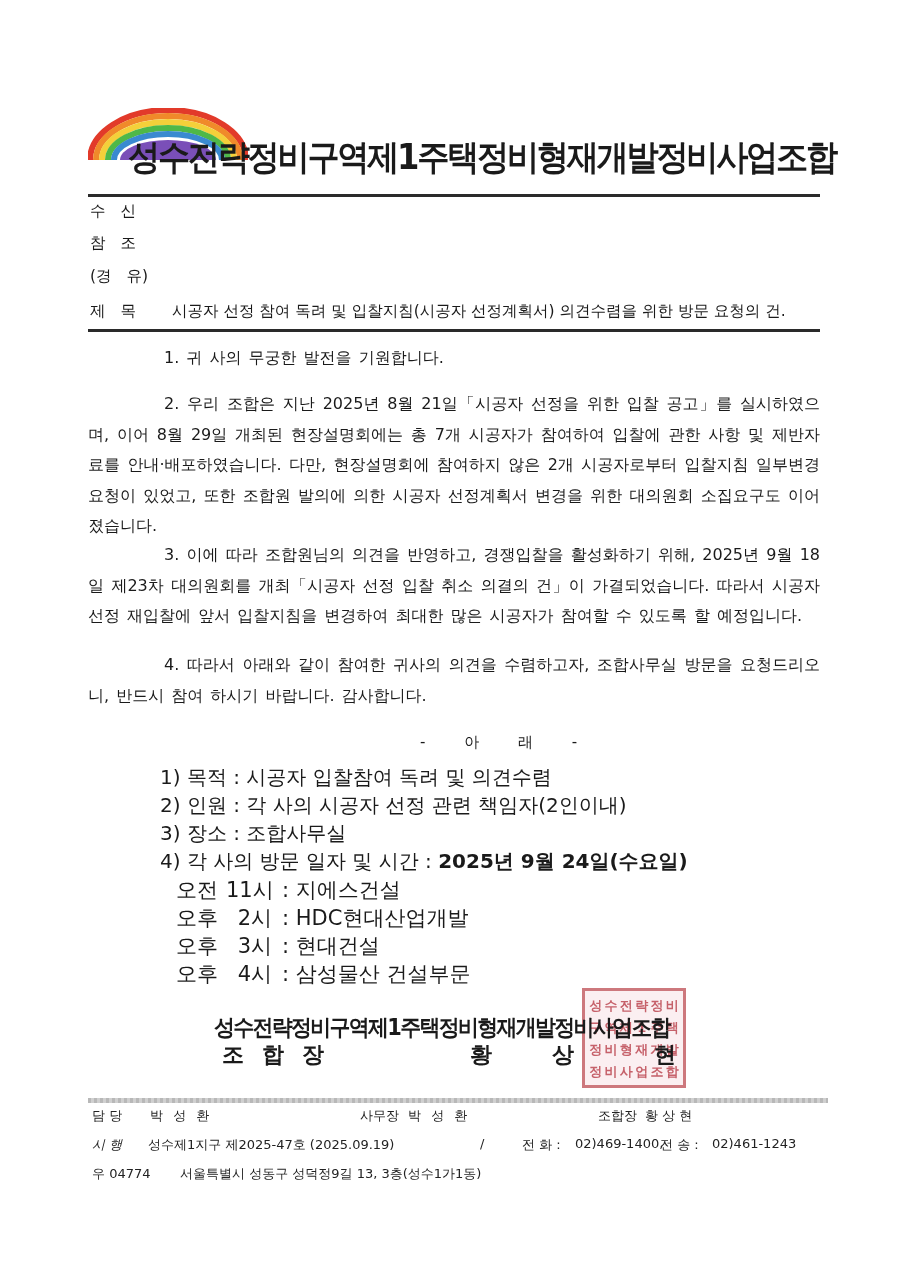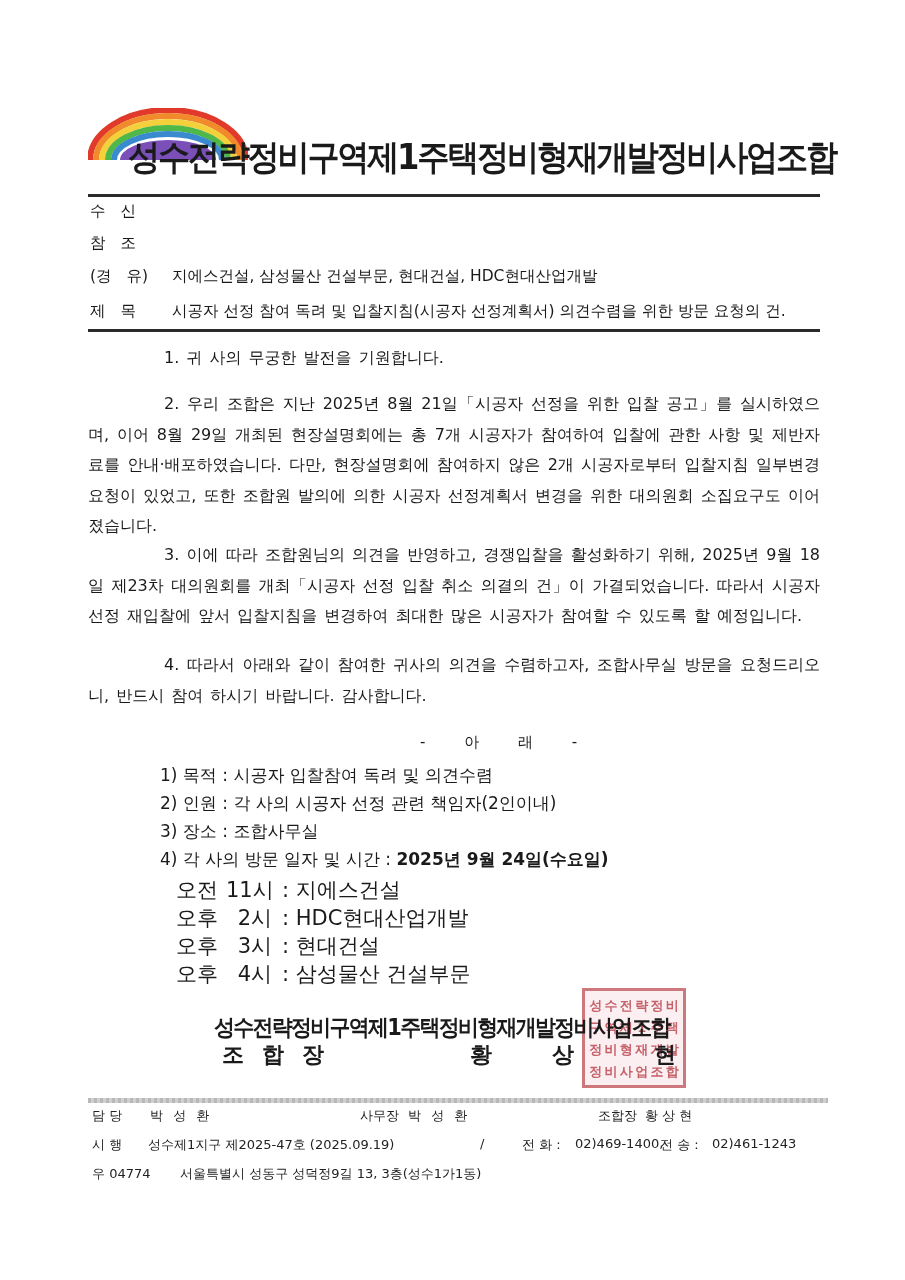--- a/index.html
+++ b/index.html
@@ -18,21 +18,21 @@
   .hdr-label { width: 82px; letter-spacing: 0px; word-spacing: 10px; }
   .hdr-value { }
   .rule-mid { left: 88px; top: 329px; width: 732px; height: 3px; background: #2a2a2a; }
 
   
   .para { left: 88px; width: 732px; font-size: 16px; line-height: 30.5px; text-align: justify;
           text-align-last: left; word-spacing: 2px; }
   .indent { text-indent: 76px; }
 
   .note-title { left: 420px; top: 733px; font-size: 15px; word-spacing: 34px; }
-  .list-item { left: 160px; font-size: 17px; white-space: nowrap; }
+  .list-item { left: 160px; font-size: 20px; white-space: nowrap; }
   .list-bold { font-weight: bold; }
   .sched { left: 176px; font-size: 21px; white-space: nowrap; display: flex; }
   .sched .when { width: 50px; }
   .sched .hour { width: 46px; text-align: right; padding-right: 10px; }
 
   
   .sig-org { left: 214px; top: 1012px; font-size: 22.5px; font-weight: bold; letter-spacing: -1.8px;
              white-space: nowrap; z-index: 2; transform: scaleX(0.93); transform-origin: left center; }
   .sig-role { left: 222px; top: 1040px; font-size: 22px; font-weight: bold; letter-spacing: 18px; white-space: nowrap; z-index: 2; }
   .sig-name { left: 470px; top: 1040px; font-size: 22px; font-weight: bold; white-space: nowrap; z-index: 2; }
@@ -61,21 +61,20 @@
 <div class="abs rule-top"></div>
 
 <div class="abs hdr-row" style="top:201px">
   <span class="hdr-label">수  신</span>
 </div>
 <div class="abs hdr-row" style="top:233px">
   <span class="hdr-label">참  조</span>
 </div>
 <div class="abs hdr-row" style="top:266px">
   <span class="hdr-label">(경 유)</span>
-  <span class="hdr-value">지에스건설, 삼성물산 건설부문, 현대건설, HDC현대산업개발</span>
 </div>
 <div class="abs hdr-row" style="top:301px">
   <span class="hdr-label">제  목</span>
   <span class="hdr-value">시공자 선정 참여 독려 및 입찰지침(시공자 선정계획서) 의견수렴을 위한 방문 요청의 건.</span>
 </div>
 <div class="abs rule-mid"></div>
 
 <div class="abs para indent" style="top:343px">1. 귀 사의 무궁한 발전을 기원합니다.</div>
 <div class="abs para indent" style="top:389px">2. 우리 조합은 지난 2025년 8월 21일「시공자 선정을 위한 입찰 공고」를 실시하였으며, 이어 8월 29일 개최된 현장설명회에는 총 7개 시공자가 참여하여 입찰에 관한 사항 및 제반자료를 안내·배포하였습니다. 다만, 현장설명회에 참여하지 않은 2개 시공자로부터 입찰지침 일부변경 요청이 있었고, 또한 조합원 발의에 의한 시공자 선정계획서 변경을 위한 대의원회 소집요구도 이어졌습니다.</div>
 <div class="abs para indent" style="top:540px">3. 이에 따라 조합원님의 의견을 반영하고, 경쟁입찰을 활성화하기 위해, 2025년 9월 18일 제23차 대의원회를 개최「시공자 선정 입찰 취소 의결의 건」이 가결되었습니다. 따라서 시공자선정 재입찰에 앞서 입찰지침을 변경하여 최대한 많은 시공자가 참여할 수 있도록 할 예정입니다.</div>
@@ -155,21 +154,21 @@
 </div>
 
 <div class="abs rule-foot"></div>
 <div class="abs foot" style="left:92px; top:1107px;">담 당</div>
 <div class="abs foot" style="left:150px; top:1107px; letter-spacing:3px;">박 성 환</div>
 <div class="abs foot" style="left:360px; top:1107px;">사무장</div>
 <div class="abs foot" style="left:408px; top:1107px; letter-spacing:3px;">박 성 환</div>
 <div class="abs foot" style="left:598px; top:1107px;">조합장</div>
 <div class="abs foot" style="left:645px; top:1107px;">황 상 현</div>
 
-<div class="abs foot" style="left:92px; top:1136px;">시 행</div>
+<div class="abs foot" style="left:92px; top:1136px;font-style:italic;">시 행</div>
 <div class="abs foot" style="left:148px; top:1136px;">성수제1지구 제2025-47호 (2025.09.19)</div>
 <div class="abs foot" style="left:480px; top:1136px;">/</div>
 <div class="abs foot" style="left:522px; top:1136px;">전 화 :</div>
 <div class="abs foot" style="left:575px; top:1136px;">02)469-1400,</div>
 <div class="abs foot" style="left:660px; top:1136px;">전  송 :</div>
 <div class="abs foot" style="left:712px; top:1136px;">02)461-1243</div>
 
 <div class="abs foot" style="left:92px; top:1165px;">우 04774</div>
 <div class="abs foot" style="left:180px; top:1165px;">서울특별시 성동구 성덕정9길 13, 3층(성수1가1동)</div>
 

